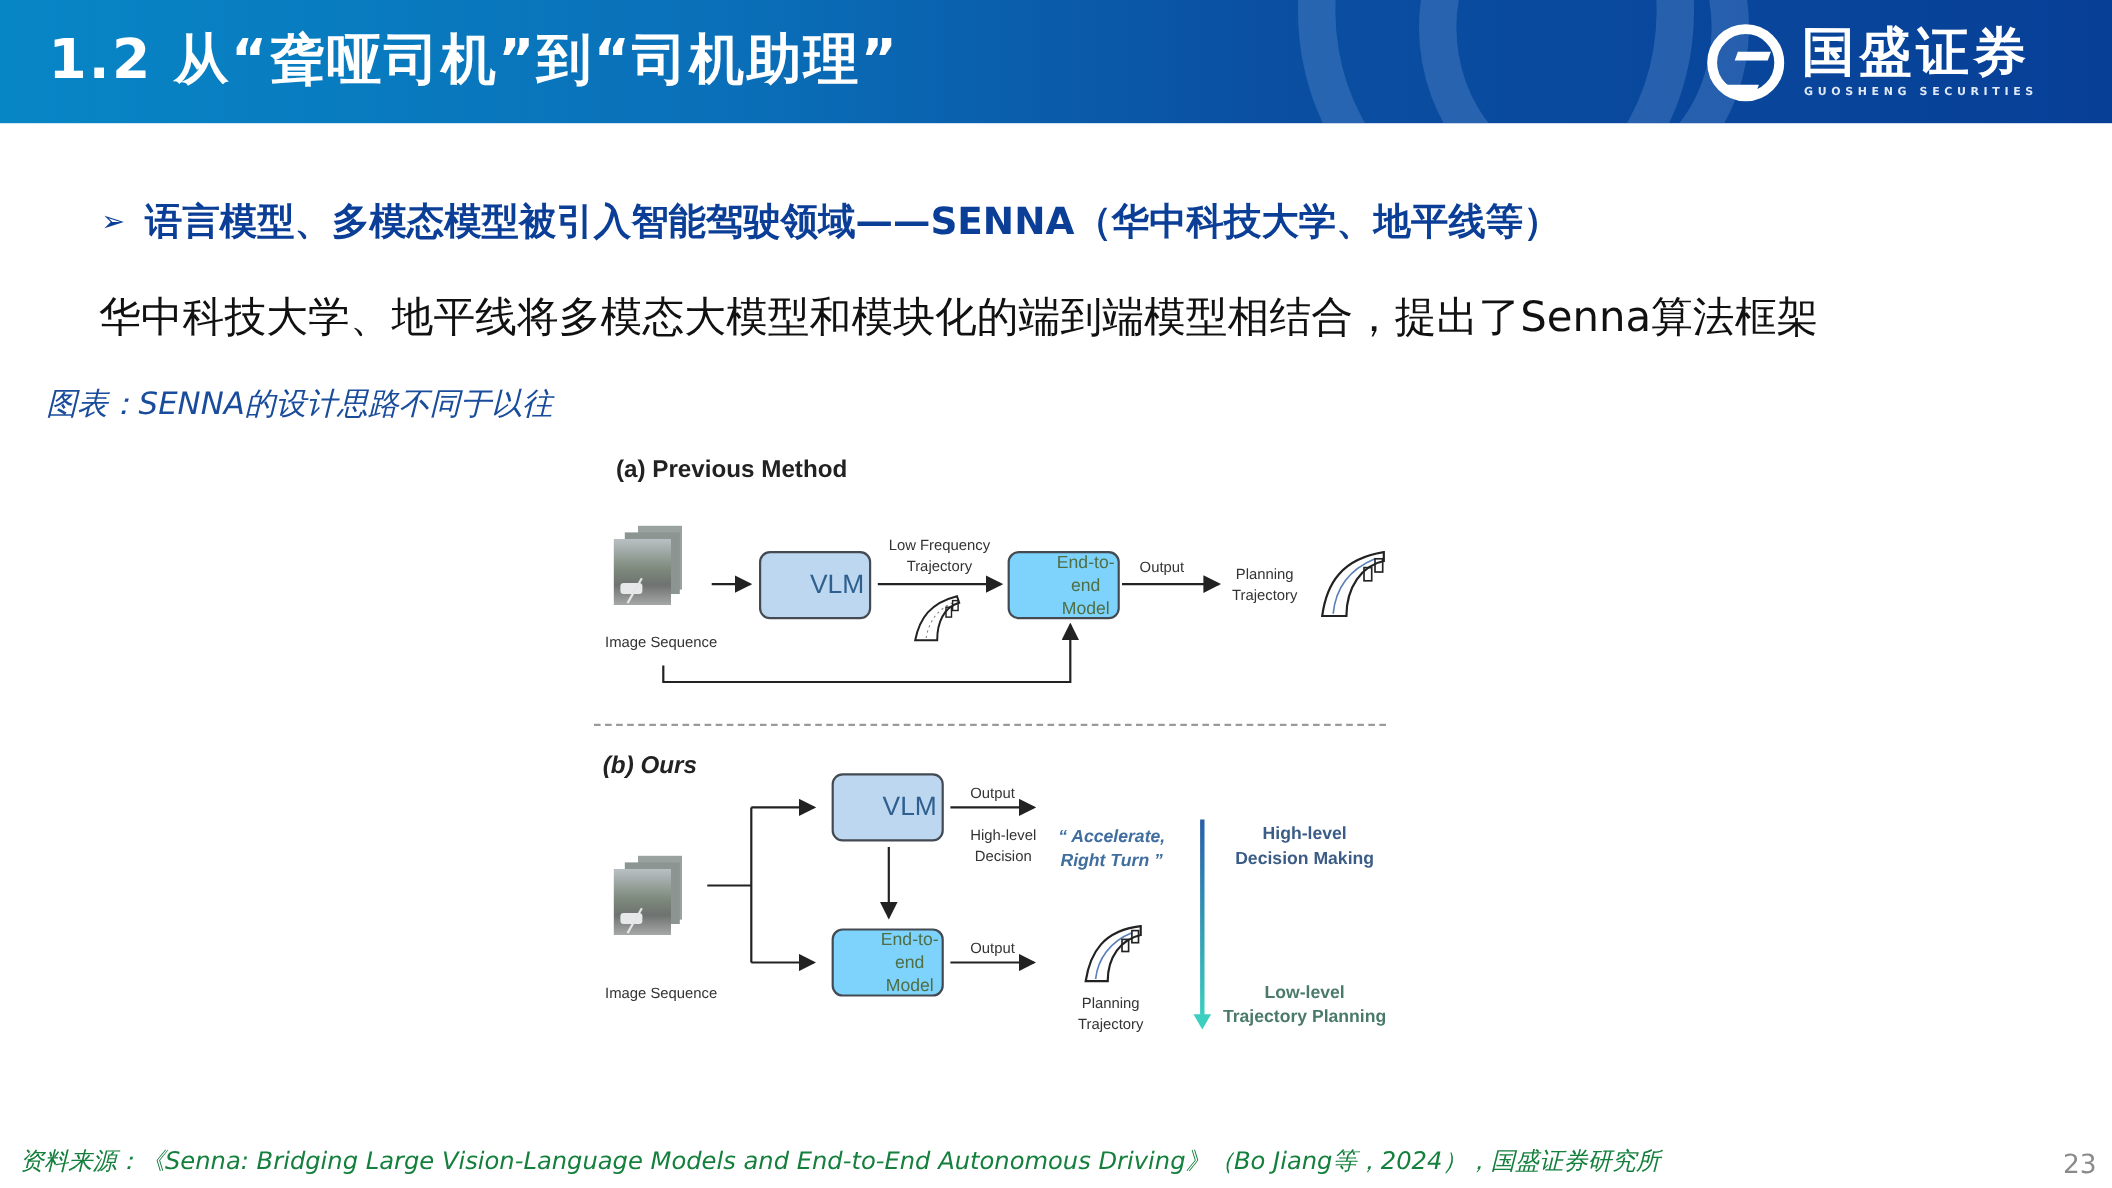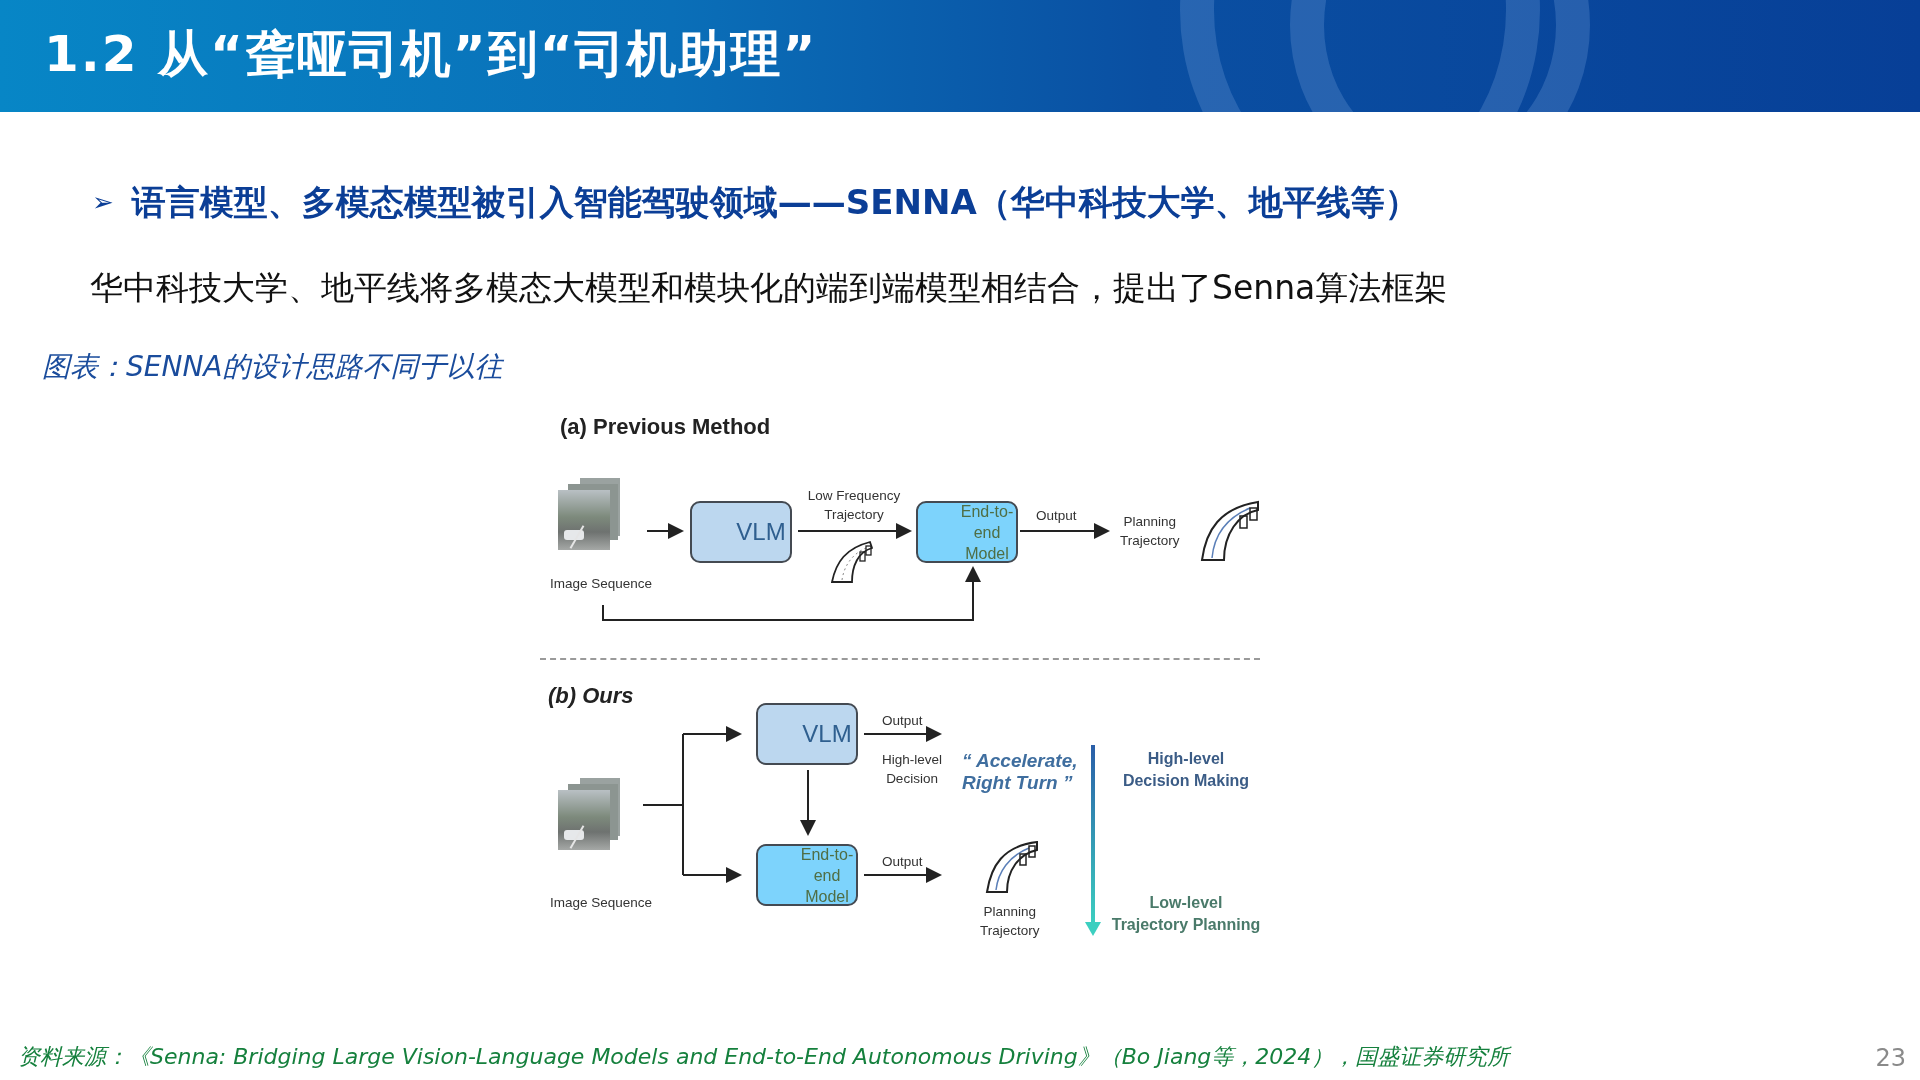--- a/index.html
+++ b/index.html
@@ -37,21 +37,21 @@
     letter-spacing:4.2px; font-weight:bold; white-space:nowrap;
   }
 
   .bullet {
     position:absolute; left:92px; top:180px; color:#0b3e96; font-weight:bold;
     font-size:34px; line-height:44px; white-space:nowrap;
   }
   .bullet .arrow { display:inline-block; margin-right:18px; font-size:26px; vertical-align:3px; }
   .body-text {
     position:absolute; left:90px; top:266px; color:#111111;
-    font-size:33px; line-height:44px; white-space:nowrap;
+    font-size:38px; line-height:44px; white-space:nowrap;
   }
   .caption {
     position:absolute; left:0; width:1842px; top:348px; text-align:left;
     color:#1a4c9c; font-style:italic; font-size:28px; line-height:38px;padding-left:42px;
   }
 
   .diagram { position:absolute; left:530px; top:400px; width:760px; height:600px; }
   .sec-label {
     position:absolute; font-family:"Liberation Sans", sans-serif; font-weight:bold;
     font-size:22px; color:#222222; white-space:nowrap;
@@ -74,21 +74,21 @@
   .thumb .l3 {
     position:absolute; left:0; top:12px; width:52px; height:60px;
     background:linear-gradient(180deg,#b9c0c4 0%,#7d8a7c 45%,#6e7270 70%,#a5a8a6 100%);
   }
   .thumb .car { position:absolute; left:6px; top:52px; width:20px; height:10px; background:#e6e8ea; border-radius:3px; }
   .thumb .road { position:absolute; left:18px; top:46px; width:2px; height:26px; background:#e5e5e5; transform:rotate(30deg); }
 
   .dashed { position:absolute; left:10px; top:258px; width:720px; border-top:2.5px dashed #9a9a9a; }
   .quote {
     position:absolute; font-family:"Liberation Sans", sans-serif; font-style:italic; font-weight:bold;
-    color:#3f6e9f; font-size:19px; line-height:22px; white-space:nowrap;
+    color:#3f6e9f; font-size:16px; line-height:22px; text-align:center; white-space:nowrap;
   }
   .levels {
     position:absolute; font-family:"Liberation Sans", sans-serif; font-weight:bold;
     font-size:16px; line-height:22px; text-align:center; white-space:nowrap;
   }
 
   .footer {
     position:absolute; left:18px; top:1042px; color:#15803d; font-style:italic;
     font-size:22px; line-height:30px; white-space:nowrap;
   }
@@ -96,20 +96,25 @@
     position:absolute; right:14px; top:1044px; color:#8a8a8a; font-size:24px;
   }
 </style>
 </head>
 <body>
 
 <div class="header">
   <div class="arc" style="left:1180px; top:-200px; width:360px; height:420px;"></div>
   <div class="arc" style="left:1290px; top:-140px; width:300px; height:330px;"></div>
   <div class="header-title">1.2 从“聋哑司机”到“司机助理”</div>
+  <div class="logo">
+    <div class="logo-mark"></div>
+    <div class="logo-cn">国盛证券</div>
+    <div class="logo-en">GUOSHENG SECURITIES</div>
+  </div>
 </div>
 
 <div class="bullet">
   <span class="arrow">➢</span><span>语言模型、多模态模型被引入智能驾驶领域——SENNA（华中科技大学、地平线等）</span>
 </div>
 
 <div class="body-text">华中科技大学、地平线将多模态大模型和模块化的端到端模型相结合，提出了Senna算法框架</div>
 
 <div class="caption">图表：SENNA的设计思路不同于以往</div>
 

